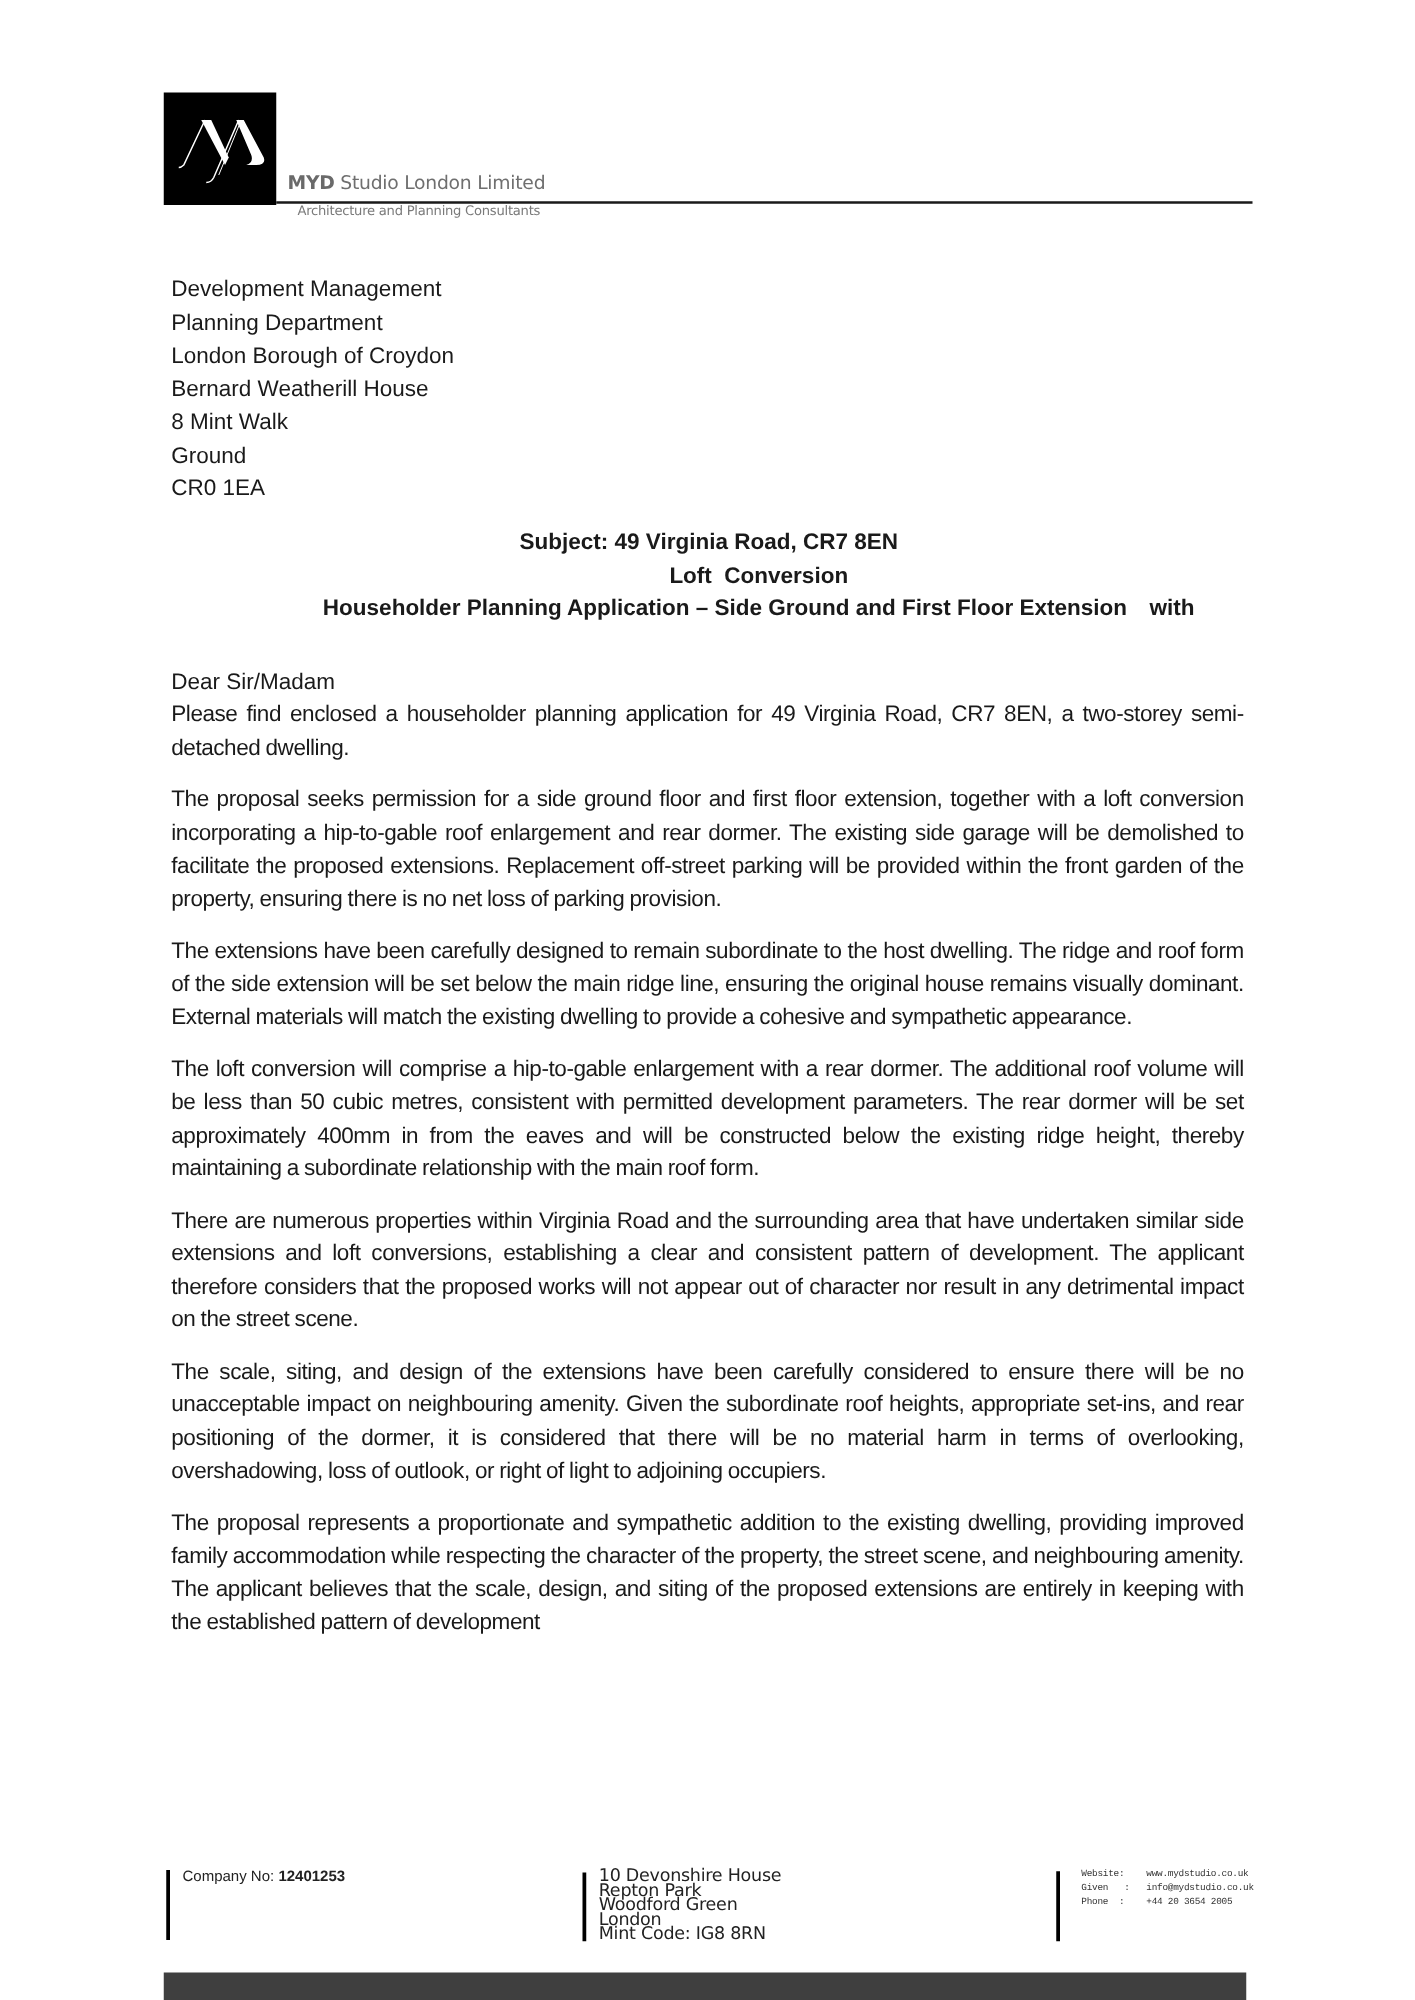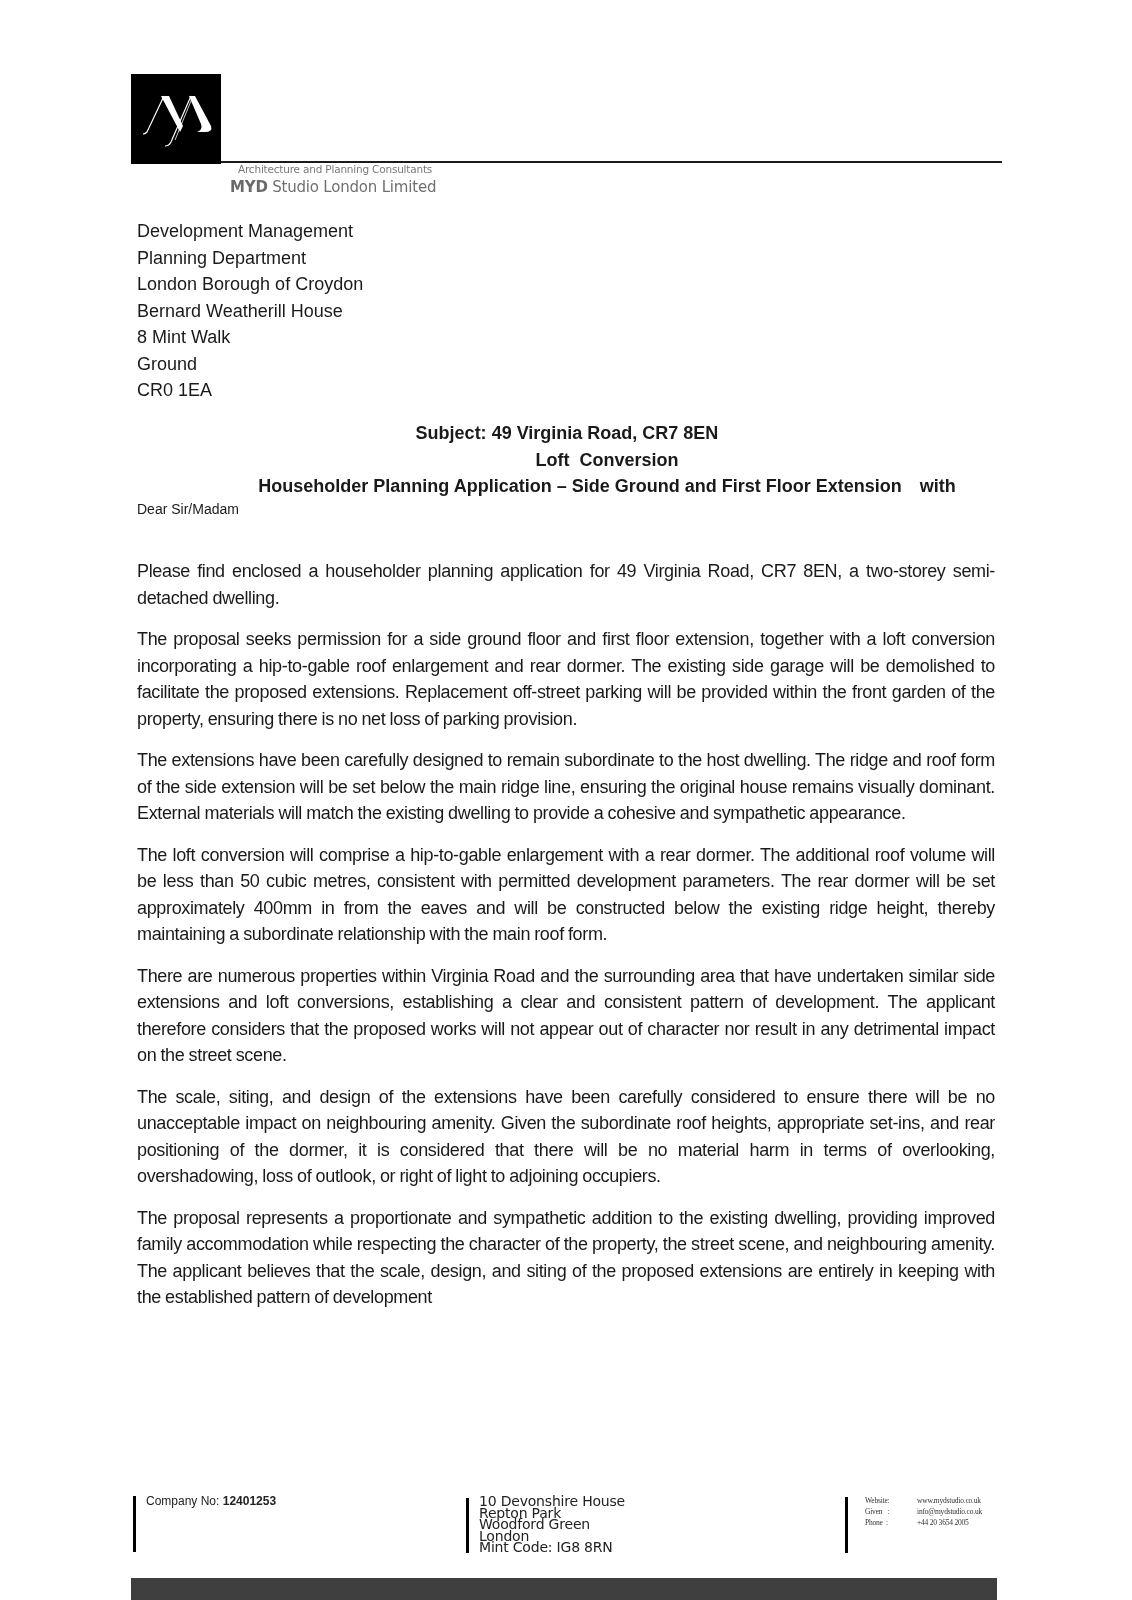--- a/index.html
+++ b/index.html
@@ -27,21 +27,20 @@
     .logo-box svg { position: absolute; left: 0; top: 0; }
     .company-name {
       position: absolute;
       left: 230px;
       top: 137px;
       font-family: "DejaVu Sans", sans-serif;
       font-size: 15px;
       color: #6f6f6f;
       letter-spacing: -0.2px;
       white-space: nowrap;
-      margin-top: 41px;
     }
     .company-name b { font-weight: bold; color: #6a6a6a; }
     .header-rule {
       position: absolute;
       left: 221px;
       top: 161px;
       width: 781px;
       height: 2px;
       background: #1a1a1a;
     }
@@ -78,22 +77,22 @@
       color: #1a1a1a;
       text-align: center;
     }
     .subject .line1 { white-space: nowrap; }
     .subject .line-indent { padding-left: 80px; white-space: nowrap; }
     .subject .with { margin-left: 18px; }
 
     .salutation {
       position: absolute;
       left: 137px;
-      top: 496px;
-      font-size: 14px;
+      top: 532px;
+      font-size: 18px;
       line-height: 26.5px;
     }
 
     .letter-body {
       position: absolute;
       left: 137px;
       top: 558px;
       width: 858px;
       font-size: 18px;
       line-height: 26.5px;
@@ -129,21 +128,21 @@
       font-size: 14px;
       line-height: 11.5px;
       color: #222;
       white-space: nowrap;
       letter-spacing: -0.2px;
     }
     .footer-contact {
       position: absolute;
       left: 865px;
       top: 1495px;
-      font-family: Liberation Serif, serif;
+      font-family: Liberation Mono, monospace;
       font-size: 7.5px;
       line-height: 11px;
       color: #333;
       white-space: nowrap;
       letter-spacing: -0.2px;
     }
     .footer-contact .row { display: flex; }
     .footer-contact .lbl { width: 52px; }
     .bottom-band {
       position: absolute;

